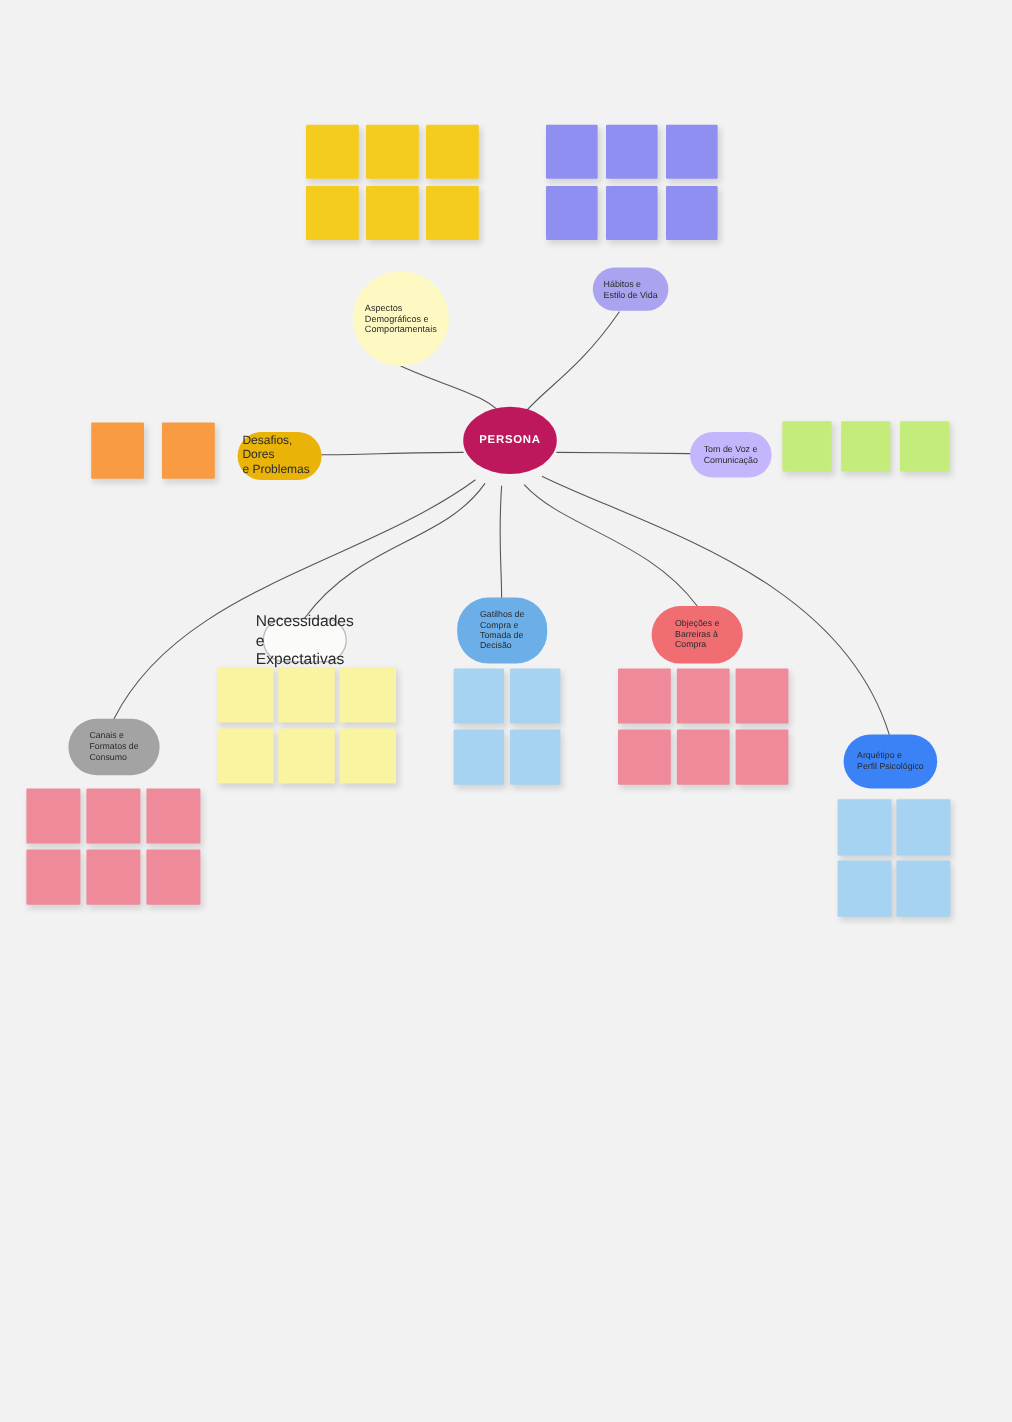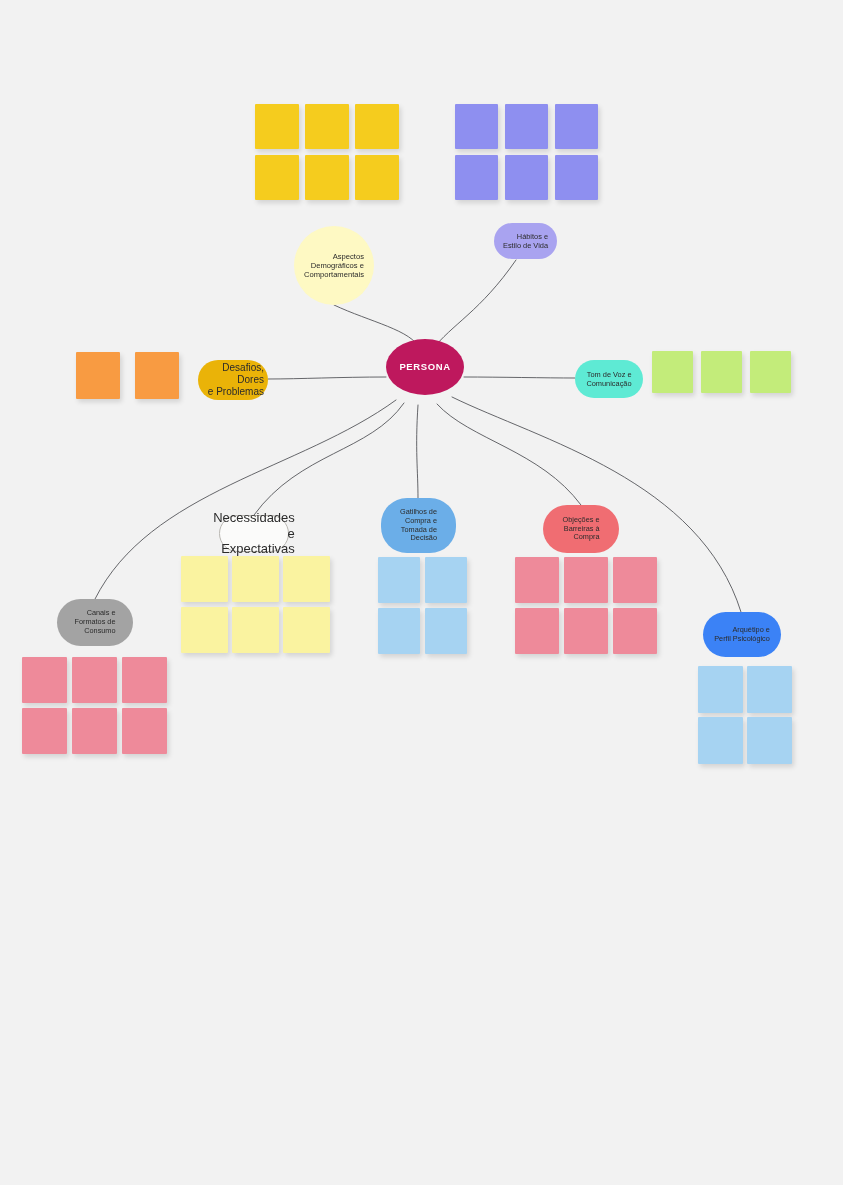--- a/index.html
+++ b/index.html
@@ -33,21 +33,21 @@
     position: absolute;
     border-radius: 1px;
     box-shadow: 2px 3px 5px rgba(0,0,0,0.13);
   }
   .node {
     position: absolute;
     z-index: 5;
     display: flex;
     align-items: center;
     justify-content: center;
-    text-align: right;
+    text-align: left;
     line-height: 1.22;
     color: #2b2b2b;
     padding: 2px 4px;
   }
   .node-hub {
     background: #2B2E33;
     color: #FFFFFF;
     border-radius: 50%;
     font-size: 9.5px;
     font-weight: 700;
@@ -148,21 +148,21 @@
       </div>
       <div class="node node-circle" style="left: 294px; top: 226px; width: 80px; height: 79px; font-size: 7.6px; background: #fef9c3;">
         <span title="Aspectos Demográficos e Comportamentais">Aspectos<br>Demográficos e<br>Comportamentais</span>
       </div>
       <div class="node node-pill" style="left: 494px; top: 223px; width: 63px; height: 36px; font-size: 7.4px; background: rgb(169, 163, 240);">
         <span title="Hábitos e Estilo de Vida">Hábitos e<br>Estilo de Vida</span>
       </div>
       <div class="node node-pill" style="left: 198px; top: 360px; width: 70px; height: 40px; font-size: 10px; background: #eab308;">
         <span title="Desafios, Dores e Problemas">Desafios, Dores<br>e Problemas</span>
       </div>
-      <div class="node node-pill" style="left: 575px; top: 360px; width: 68px; height: 38px; font-size: 7.4px; background: #5eead4;">
+      <div class="node node-pill" style="left: 575px; top: 360px; width: 68px; height: 38px; font-size: 7.4px; background: #c4b5fd;">
         <span title="Tom de Voz e Comunicação">Tom de Voz e<br>Comunicação</span>
       </div>
       <div class="node node-outline" style="left: 219px; top: 515px; width: 70px; height: 37px; font-size: 13px;">
         <span title="Necessidades e Expectativas">Necessidades<br>e Expectativas</span>
       </div>
       <div class="node node-pill" style="left: 381px; top: 498px; width: 75px; height: 55px; font-size: 7.3px; background: rgb(107, 174, 232);">
         <span title="Gatilhos de Compra e Tomada de Decisão">Gatilhos de<br>Compra e<br>Tomada de<br>Decisão</span>
       </div>
       <div class="node node-pill" style="left: 543px; top: 505px; width: 76px; height: 48px; font-size: 7.3px; background: rgb(240, 109, 114);">
         <span title="Objeções e Barreiras à Compra">Objeções e<br>Barreiras à<br>Compra</span>

